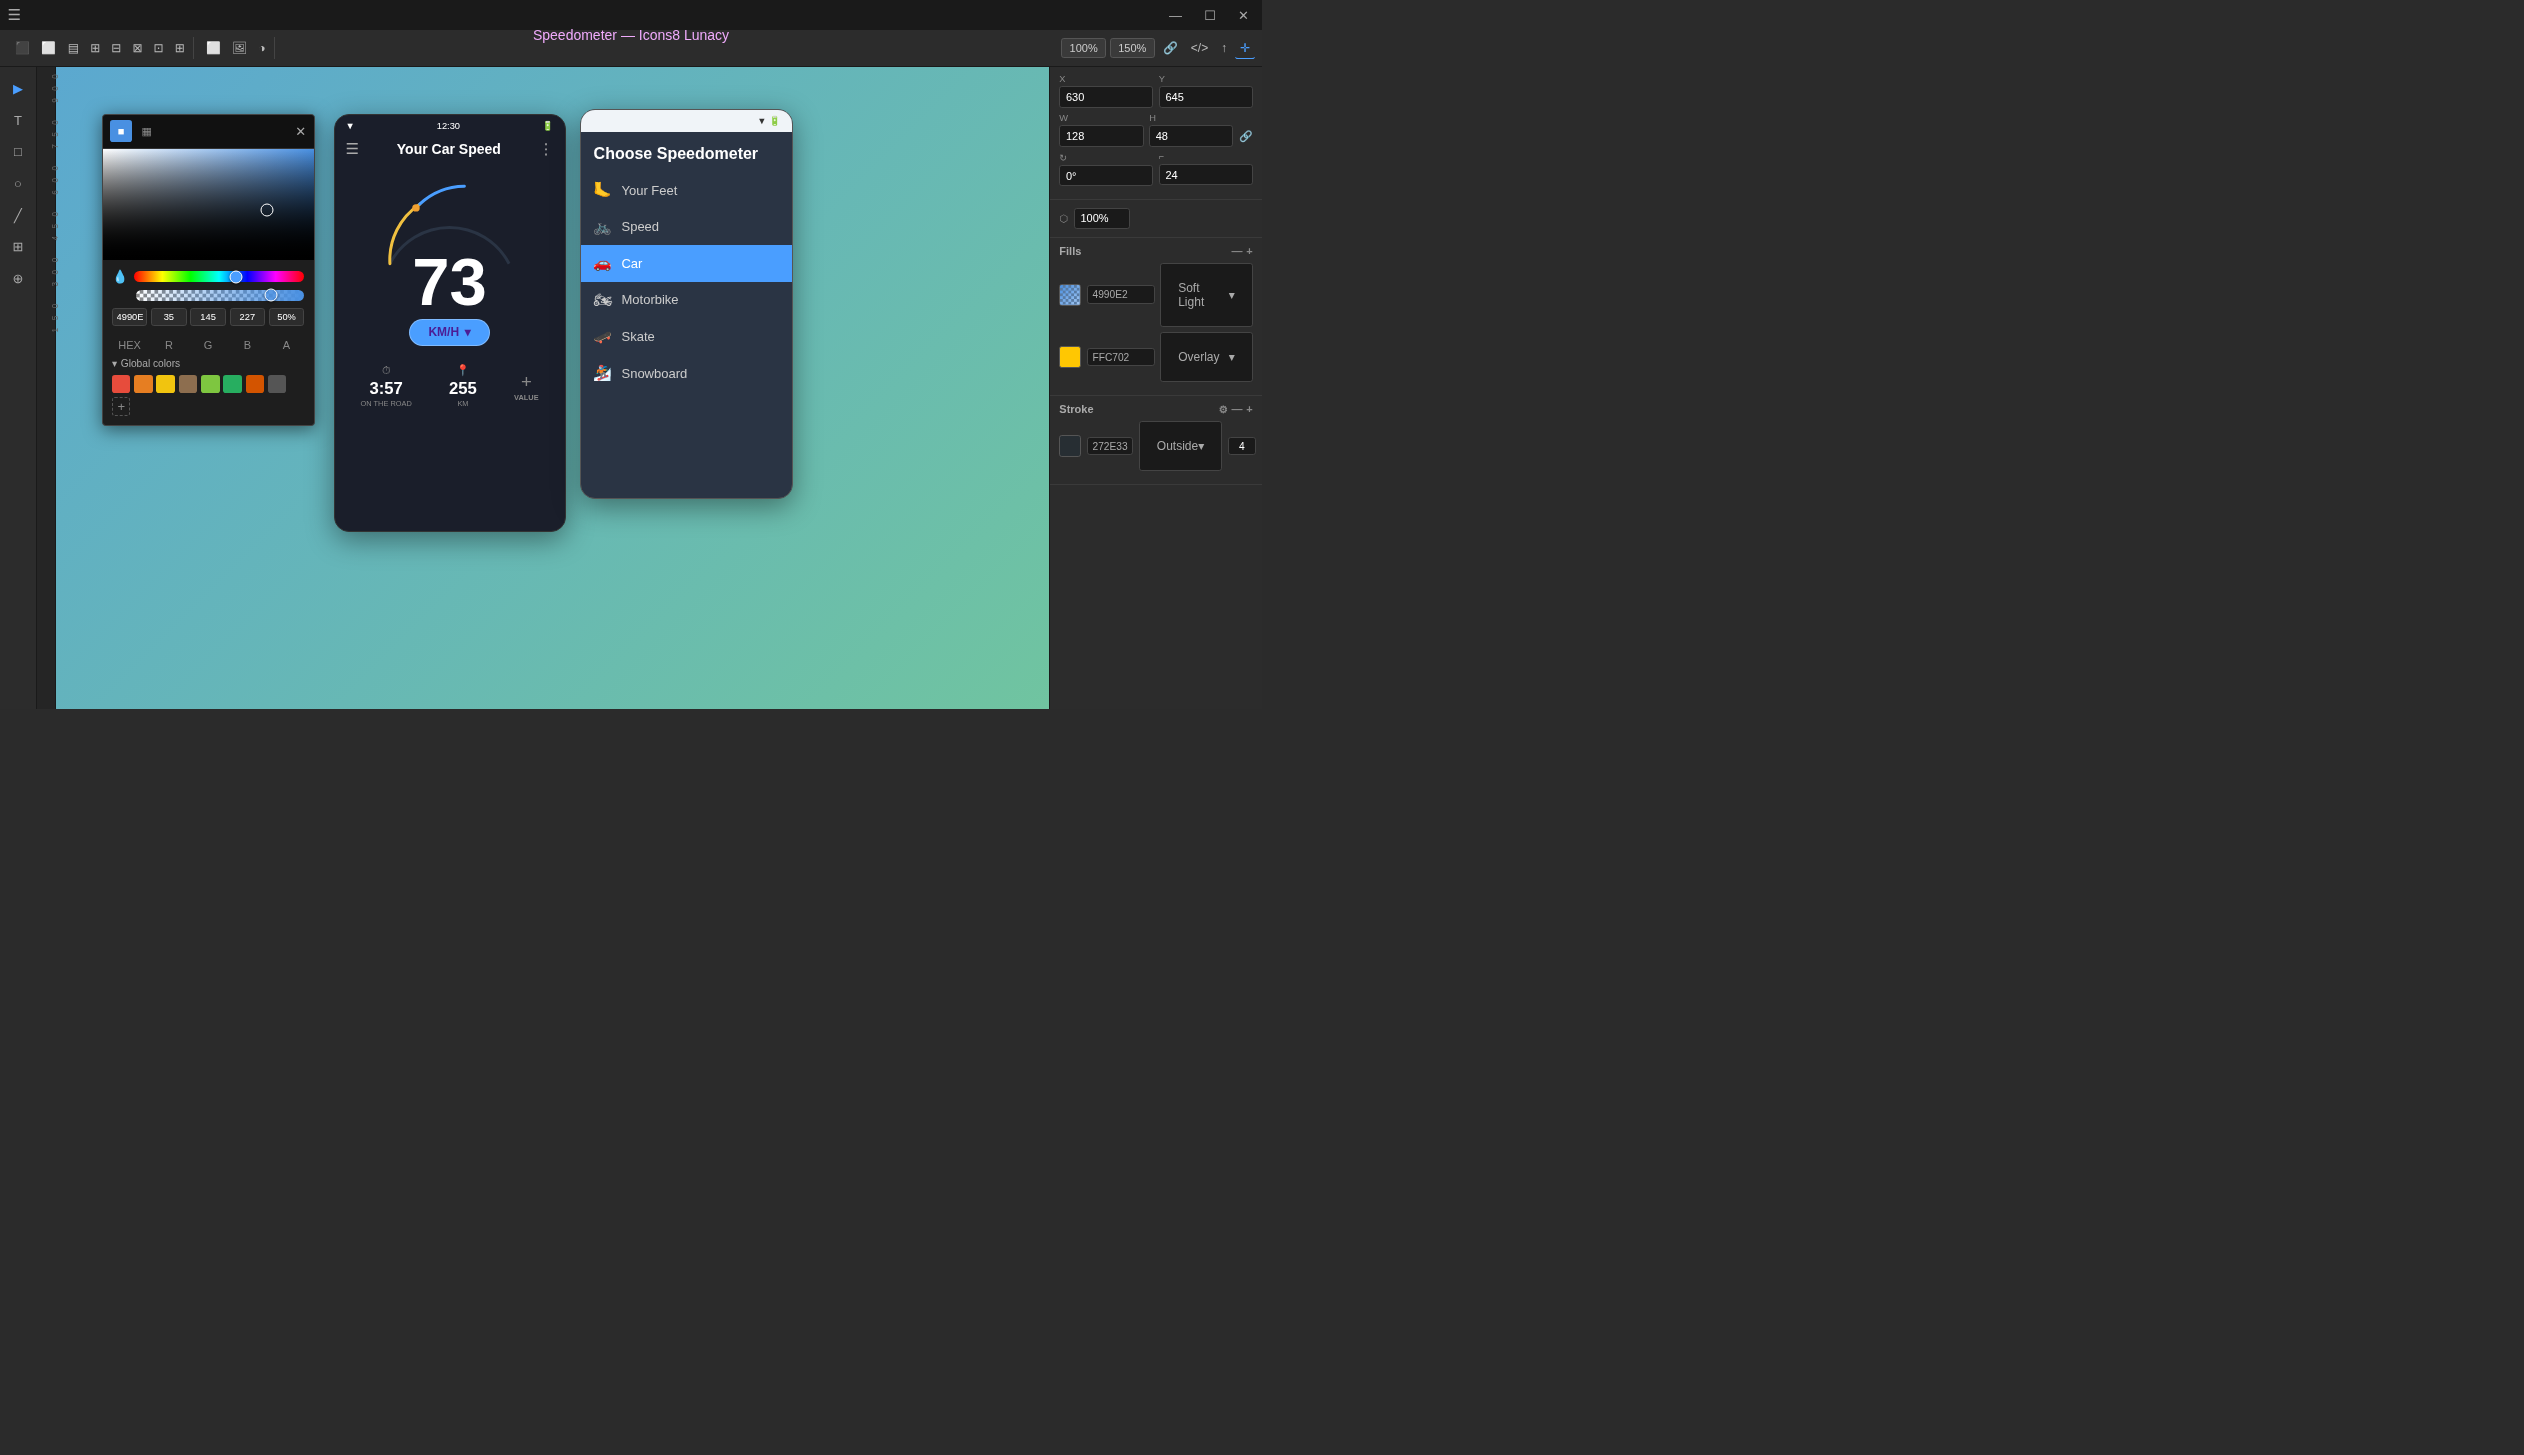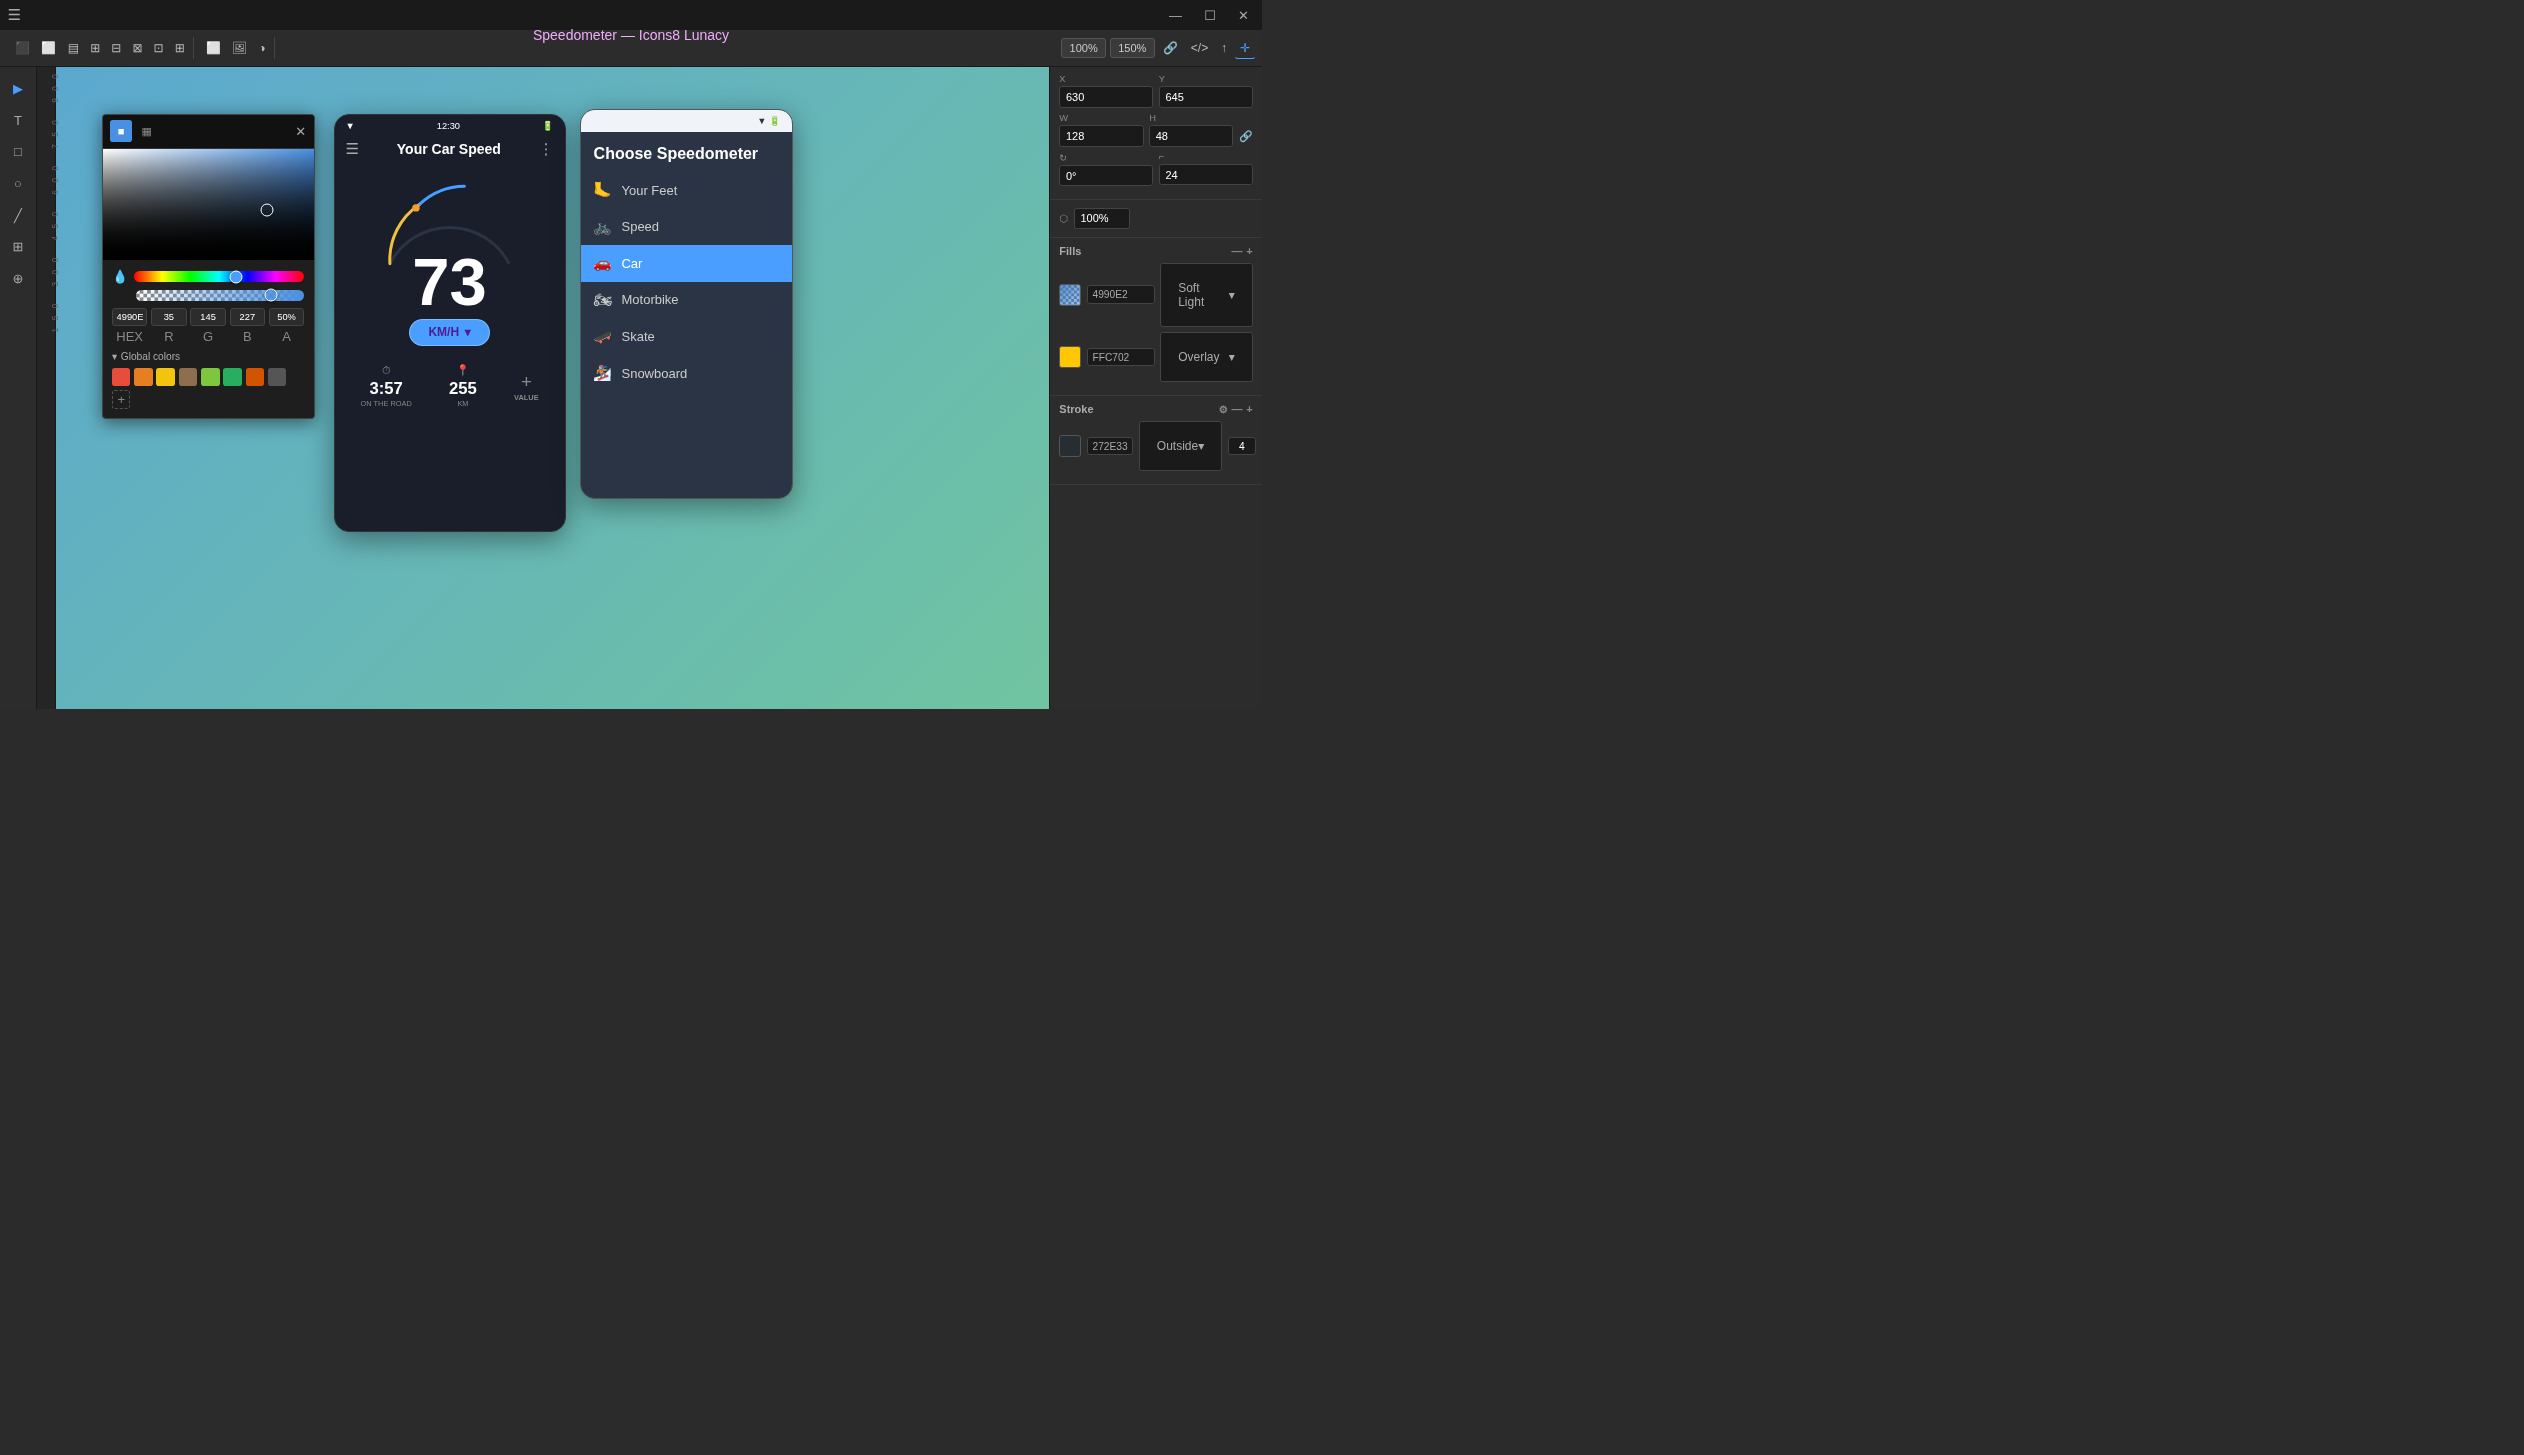--- a/index.html
+++ b/index.html
@@ -179,21 +179,21 @@
     .cp-val input {
       width: 100%;
       background: #2c2c2c;
       border: 0.9px solid #444;
       color: #fff;
       font-size: 9.3px;
       padding: 2.8px 3.7px;
       border-radius: 2.8px;
       text-align: center;
     }
-    .cp-val .lbl { color: #888; font-size: 13px; text-align: center; margin-top: 3px; }
+    .cp-val .lbl { color: #888; font-size: 11px; text-align: center; margin-top: 13px; }
     .cp-swatches-section { margin-top: 7.4px; }
     .cp-swatches-header { display: flex; align-items: center; gap: 3.7px; color: #aaa; font-size: 10.2px; margin-bottom: 5.6px; cursor: pointer; }
     .cp-swatches { display: flex; gap: 3.7px; flex-wrap: wrap; }
     .swatch { width: 18.6px; height: 18.6px; border-radius: 2.8px; cursor: pointer; }
     .swatch-add { width: 18.6px; height: 18.6px; border-radius: 2.8px; border: 0.9px dashed #555; display: flex; align-items: center; justify-content: center; color: #888; cursor: pointer; font-size: 13px; }
     .menu-item { display: flex; align-items: center; gap: 9.3px; padding: 9.3px 13px; color: #ccc; font-size: 13px; cursor: pointer; }
     .menu-item.active { background: #4a9eff; color: #fff; }
     .menu-item .icon { font-size: 15px; width: 18.6px; text-align: center; }
 
     

